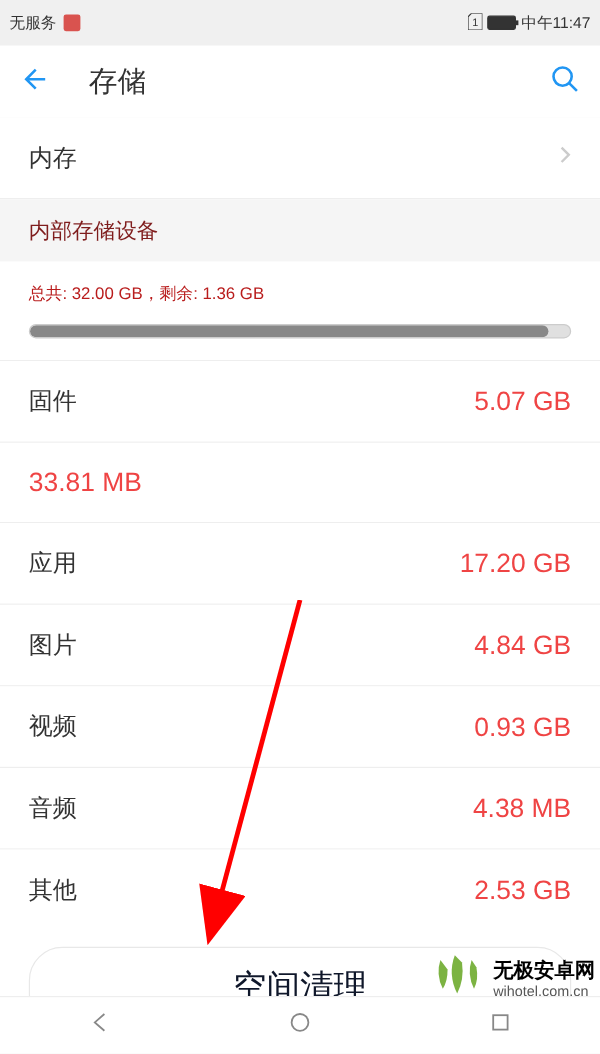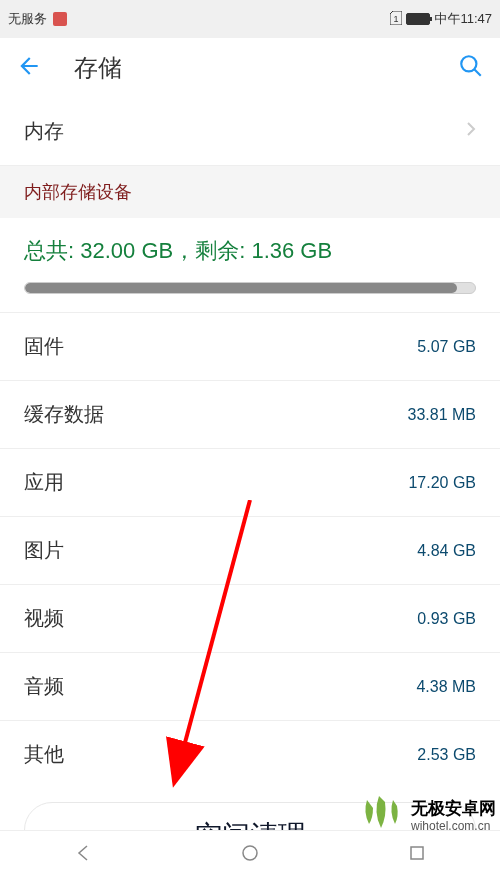--- a/index.html
+++ b/index.html
@@ -96,40 +96,40 @@
       border-bottom: 1px solid #eee;
     }
     .list-item:last-child {
       border-bottom: none;
     }
     .list-label {
       font-size: 20px;
       color: #333;
     }
     .list-value {
-      font-size: 16px;
-      color: #0c4a6e;
+      font-size: 22px;
+      color: #ef4444;
     }
     .chevron {
       color: #ccc;
       font-size: 18px;
     }
     .section-header {
       padding: 14px 24px;
       background: #f5f5f5;
       font-size: 18px;
       color: #7f1d1d;
     }
     .storage-summary {
       padding: 18px 24px 8px;
       background: #fff;
     }
     .storage-text {
-      font-size: 22px;
-      color: #15803d;
+      font-size: 14px;
+      color: #b91c1c;
     }
     .progress-container {
       padding: 8px 24px 18px;
       background: #fff;
       border-bottom: 1px solid #eee;
     }
     .progress-bar {
       width: 100%;
       height: 12px;
       background: #e0e0e0;
@@ -271,21 +271,20 @@
       <div class="progress-fill"></div>
     </div>
   </div>
 
   <div id="storage-list">
       <div class="list-item">
         <span class="list-label">固件</span>
         <span class="list-value">5.07 GB</span>
       </div>
       <div class="list-item">
-        <span class="list-label">缓存数据</span>
         <span class="list-value">33.81 MB</span>
       </div>
       <div class="list-item">
         <span class="list-label">应用</span>
         <span class="list-value">17.20 GB</span>
       </div>
       <div class="list-item">
         <span class="list-label">图片</span>
         <span class="list-value">4.84 GB</span>
       </div>

